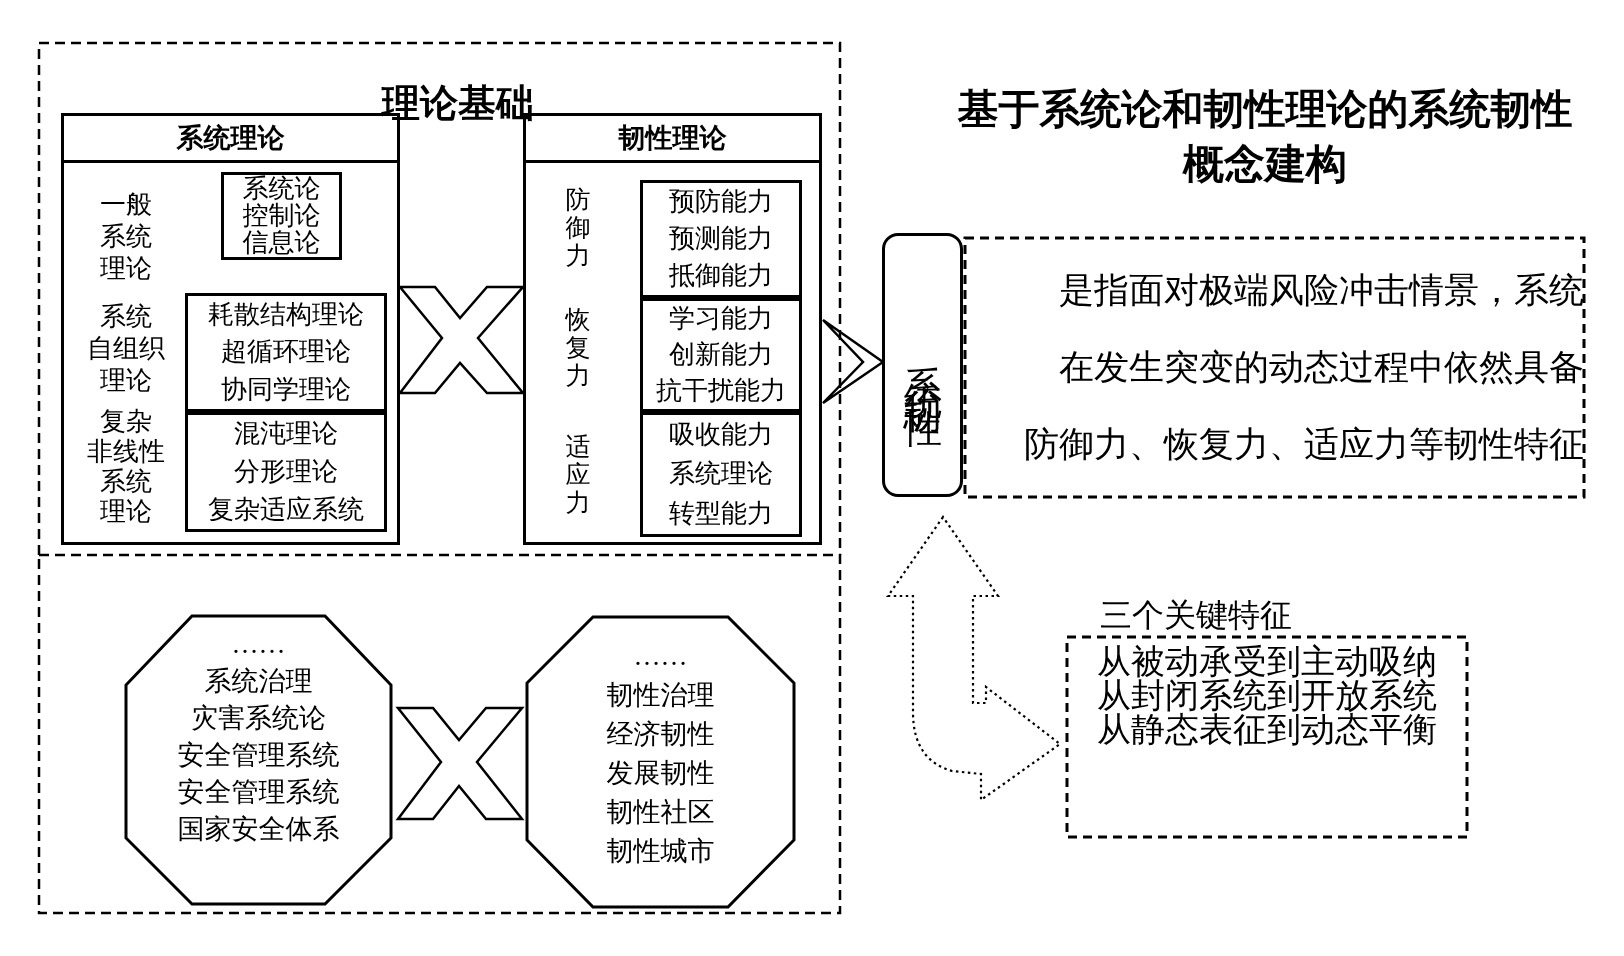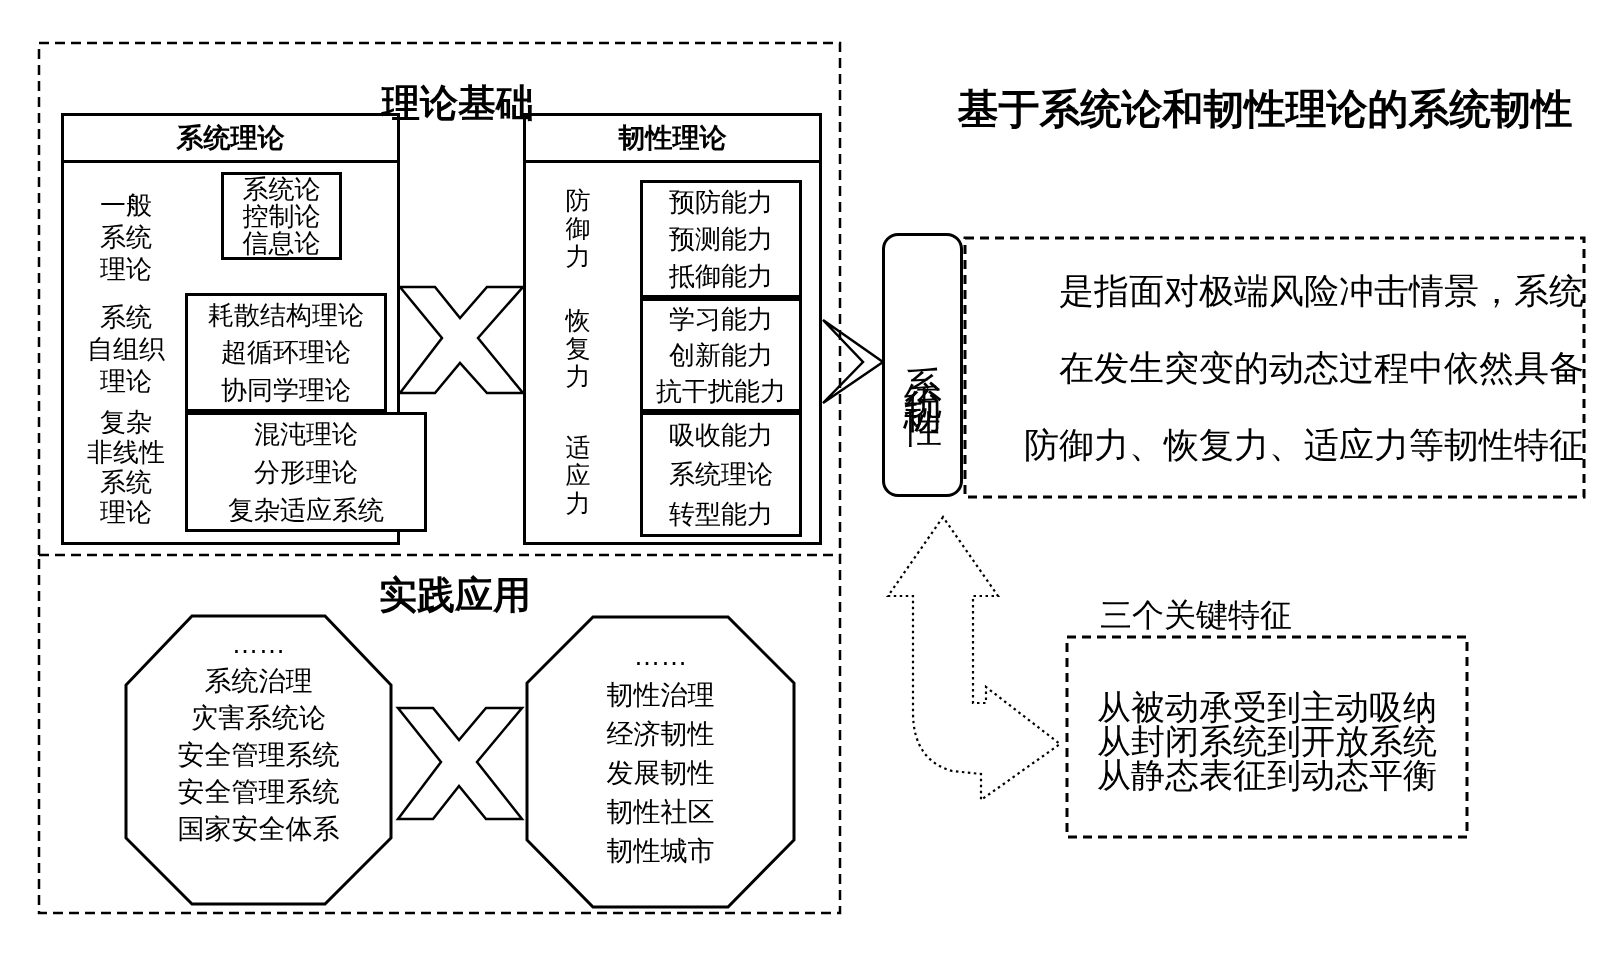--- a/index.html
+++ b/index.html
@@ -1,18 +1,18 @@
 <!DOCTYPE html>
 <html><head>
 <meta charset="utf-8">
 <style>
   html,body{margin:0;padding:0;background:#ffffff;}
   #stage{
     position:relative;width:1624px;height:956px;background:#ffffff;overflow:hidden;
-    font-family:Liberation Sans, sans-serif;color:#000;
+    font-family:Liberation Serif, serif;color:#000;
   }
   .pre{white-space:pre-line;}
   svg.overlay{position:absolute;left:0;top:0;z-index:1;}
   
   .solidbox{position:absolute;border:3px solid #000;box-sizing:border-box;background:transparent;z-index:2;}
   .roundbox{position:absolute;border:3px solid #000;border-radius:16px;box-sizing:border-box;z-index:2;}
   
   .thead{position:absolute;left:0;top:0;right:0;height:44px;border-bottom:3px solid #000;
          display:flex;align-items:center;justify-content:center;font-size:27px;font-weight:bold;}
   
@@ -31,21 +31,21 @@
   .maintitle{position:absolute;left:945px;top:82px;width:640px;text-align:center;
              font-size:41px;font-weight:bold;line-height:55px;z-index:3;}
   .badge{left:882px;top:233px;width:81px;height:264px;display:flex;align-items:center;justify-content:center;}
   .badge .vtext{writing-mode:vertical-rl;text-orientation:upright;font-size:38px;letter-spacing:15px;line-height:81px;}
   .dashbox{position:absolute;box-sizing:border-box;z-index:2;}
   .defbox{left:965px;top:238px;width:619px;height:259px;display:flex;flex-direction:column;
           justify-content:space-around;padding:14px 0;box-sizing:border-box;}
   .defbox div{text-align:right;font-size:35px;line-height:1;}
   .featstitle{position:absolute;left:1100px;top:594px;width:316px;text-align:left;font-size:32px;z-index:3;}
   .featbox{left:1067px;top:637px;width:400px;height:200px;display:flex;flex-direction:column;
-           justify-content:center;padding-top:8px;box-sizing:border-box;}
+           justify-content:flex-start;padding-top:8px;box-sizing:border-box;}
   .featbox div{text-align:center;font-size:34px;line-height:1;}
 </style>
 </head>
 <body>
 
 <div id="stage">
 
   <svg class="overlay" width="1624" height="956" viewBox="0 0 1624 956">
 
     <path d="M39 555 L39 43 L840 43 L840 555" fill="none" stroke="#000" stroke-width="2.5" stroke-dasharray="10 6"></path>
@@ -88,21 +88,21 @@
   <div class="itembox" style="left:221px;top:172px;width:121px;height:88px;">
     <div>系统论</div>
     <div>控制论</div>
     <div>信息论</div>
   </div>
   <div class="itembox" style="left:185px;top:293px;width:202px;height:119px;">
     <div>耗散结构理论</div>
     <div>超循环理论</div>
     <div>协同学理论</div>
   </div>
-  <div class="itembox" style="left:185px;top:412px;width:242px;height:120px;">
+  <div class="itembox" style="left:185px;top:412px;width:202px;height:120px;">
     <div>混沌理论</div>
     <div>分形理论</div>
     <div>复杂适应系统</div>
   </div>
 
   <div class="solidbox" style="left:523px;top:113px;width:299px;height:432px;">
     <div class="thead">韧性理论</div>
   </div>
   <div class="vlbl pre" style="left:550px;top:186px;">防
 御
@@ -123,41 +123,41 @@
     <div>学习能力</div>
     <div>创新能力</div>
     <div>抗干扰能力</div>
   </div>
   <div class="itembox" style="left:640px;top:412px;width:162px;height:125px;">
     <div>吸收能力</div>
     <div>系统理论</div>
     <div>转型能力</div>
   </div>
 
-  <div class="sectitle" style="left:335px;top:572px;width:240px;">实践应用</div>
 
   <div class="octtext" style="left:136px;top:626px;width:245px;line-height:37px;">
     <div>……</div>
     <div>系统治理</div>
     <div>灾害系统论</div>
     <div>安全管理系统</div>
     <div>安全管理系统</div>
     <div>国家安全体系</div>
   </div>
   <div class="octtext" style="left:527px;top:637px;width:267px;line-height:39px;">
     <div>……</div>
     <div>韧性治理</div>
     <div>经济韧性</div>
     <div>发展韧性</div>
     <div>韧性社区</div>
     <div>韧性城市</div>
   </div>
 
   <div class="maintitle">
     <div>基于系统论和韧性理论的系统韧性</div>
+    <div>概念建构</div>
   </div>
 
   <div class="roundbox badge">
     <div class="vtext">系统韧性</div>
   </div>
 
   <div class="dashbox defbox">
     <div>是指面对极端风险冲击情景，系统</div>
     <div>在发生突变的动态过程中依然具备</div>
     <div>防御力、恢复力、适应力等韧性特征</div>

